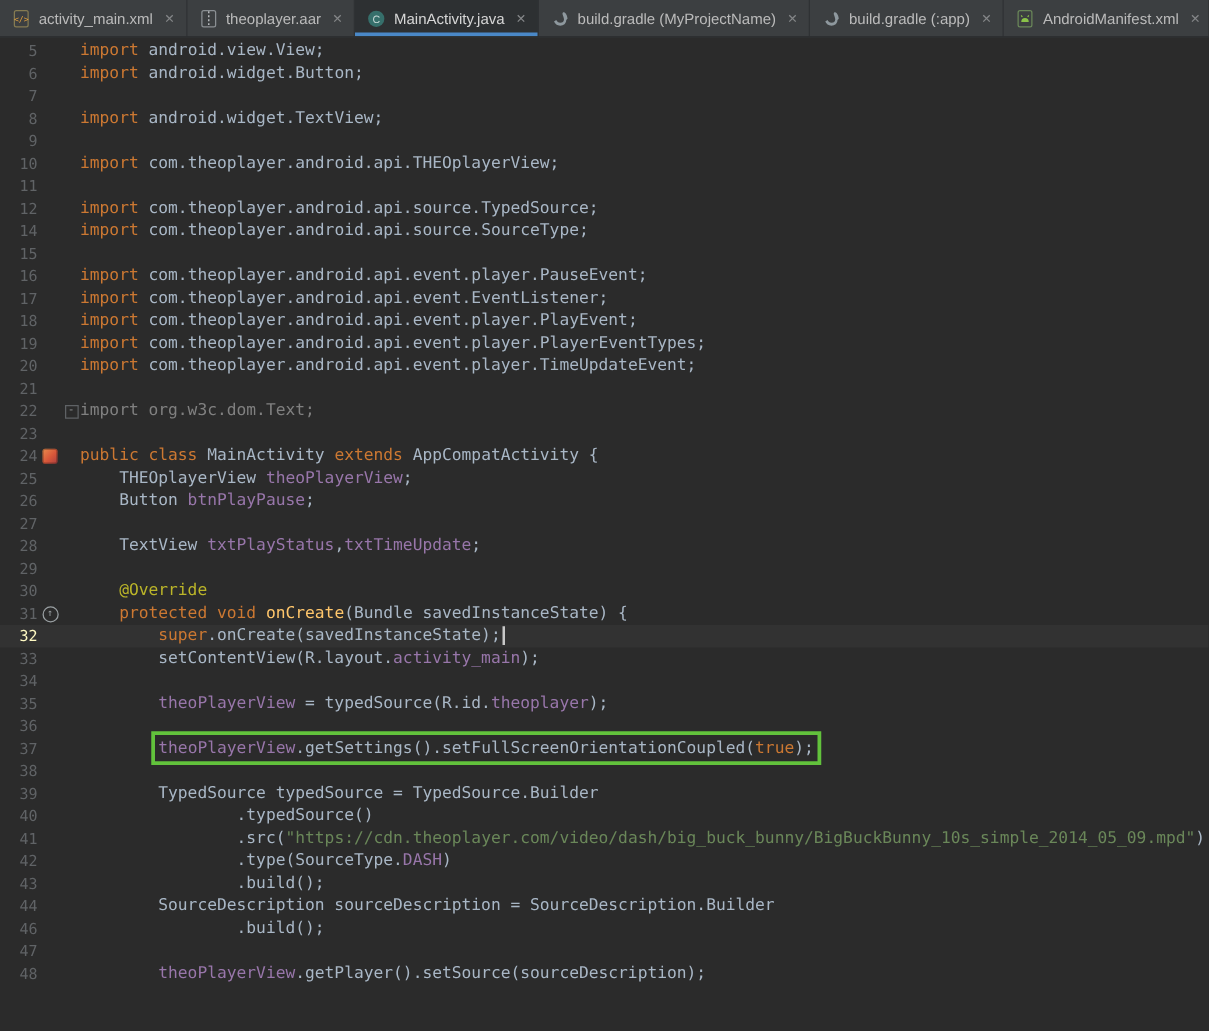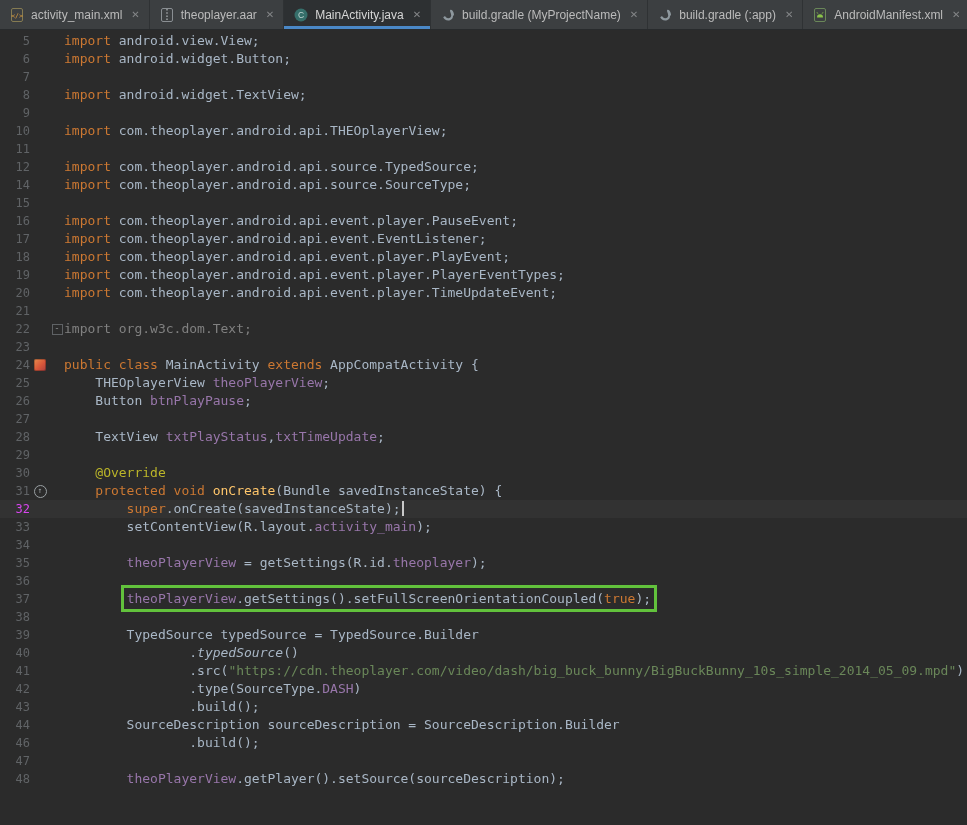--- a/index.html
+++ b/index.html
@@ -12,35 +12,35 @@
   .tab.active::after{content:"";position:absolute;left:0;right:0;bottom:0;height:3px;background:#4a88c7}
   .tab-icon{width:16px;height:16px;display:inline-flex;flex:none}
   .tab-label{pointer-events:none}
   .tab-close{color:#848688;font-size:10px;margin-left:3px}
 
   
   .editor{flex:1;padding-top:2px;font-family:"DejaVu Sans Mono","Liberation Mono",monospace;font-size:13px;line-height:18px;position:relative;overflow:hidden;color:#a9b7c6}
   .line{display:flex;height:18px;white-space:pre;align-items:center}
   .line.current{background:#323232}
   .ln{width:30px;text-align:right;color:#606366;flex:none;font-size:12px}
-  .line.current .ln{color:#d946ef}
+  .line.current .ln{color:#fef9c3}
   .icslot{width:20px;flex:none;display:flex;align-items:center;justify-content:center;height:18px}
   .foldslot{width:14px;flex:none;display:flex;align-items:center;justify-content:center;height:18px}
   .code{flex:1;white-space:pre}
 
   .tok-kw{color:#cc7832}
   .tok-pl{color:#a9b7c6}
   .tok-fld{color:#9876aa}
   .tok-fldI{color:#9876aa;}
   .tok-str{color:#6a8759}
   .tok-strU{color:#6a8759;}
   .tok-gr{color:#808080}
   .tok-ann{color:#bbb529}
   .tok-mth{color:#ffc66b}
-  .tok-itl{color:#a9b7c6;font-style:italic}
+  .tok-itl{color:#a9b7c6;}
 
   .green-box{outline:3px solid #62c23c;outline-offset:3px}
   .caret{display:inline-block;width:2px;height:15px;background:#c8c8c8;vertical-align:text-bottom;margin-left:1px}
 
   .run-icon{width:12px;height:12px;border-radius:2px;background:linear-gradient(135deg,#e88c4d 0%,#d8573a 55%,#a93f3f 100%);box-shadow:inset 0 0 0 1px rgba(0,0,0,.25)}
   .ovr-icon{width:11px;height:11px;border:1px solid #9aa0a3;border-radius:50%;color:#9aa0a3;font-size:8px;line-height:9px;text-align:center;font-family:"DejaVu Sans Mono",monospace}
   .fold-box{width:9px;height:9px;border:1px solid #5f6265;color:#8d9091;font-size:9px;line-height:7px;text-align:center;background:#2b2b2b;font-family:"DejaVu Sans Mono",monospace}
 </style>
 </head>
 <body>
@@ -133,21 +133,21 @@
       <div class="line"><span class="ln">25</span><span class="icslot"></span><span class="foldslot"></span><span class="code"><span class="tok-pl">    THEOplayerView </span><span class="tok-fld">theoPlayerView</span><span class="tok-pl">;</span></span></div>
       <div class="line"><span class="ln">26</span><span class="icslot"></span><span class="foldslot"></span><span class="code"><span class="tok-pl">    Button </span><span class="tok-fld">btnPlayPause</span><span class="tok-pl">;</span></span></div>
       <div class="line"><span class="ln">27</span><span class="icslot"></span><span class="foldslot"></span><span class="code"></span></div>
       <div class="line"><span class="ln">28</span><span class="icslot"></span><span class="foldslot"></span><span class="code"><span class="tok-pl">    TextView </span><span class="tok-fld">txtPlayStatus</span><span class="tok-pl">,</span><span class="tok-fld">txtTimeUpdate</span><span class="tok-pl">;</span></span></div>
       <div class="line"><span class="ln">29</span><span class="icslot"></span><span class="foldslot"></span><span class="code"></span></div>
       <div class="line"><span class="ln">30</span><span class="icslot"></span><span class="foldslot"></span><span class="code"><span class="tok-ann">    @Override</span></span></div>
       <div class="line"><span class="ln">31</span><span class="icslot"><span class="ovr-icon">↑</span></span><span class="foldslot"></span><span class="code"><span class="tok-kw">    protected void </span><span class="tok-mth">onCreate</span><span class="tok-pl">(Bundle savedInstanceState) {</span></span></div>
       <div class="line current"><span class="ln">32</span><span class="icslot"></span><span class="foldslot"></span><span class="code"><span class="tok-kw">        super</span><span class="tok-pl">.onCreate(savedInstanceState);</span><span class="caret"></span></span></div>
       <div class="line"><span class="ln">33</span><span class="icslot"></span><span class="foldslot"></span><span class="code"><span class="tok-pl">        setContentView(R.layout.</span><span class="tok-fldI">activity_main</span><span class="tok-pl">);</span></span></div>
       <div class="line"><span class="ln">34</span><span class="icslot"></span><span class="foldslot"></span><span class="code"></span></div>
-      <div class="line"><span class="ln">35</span><span class="icslot"></span><span class="foldslot"></span><span class="code"><span class="tok-fld">        theoPlayerView</span><span class="tok-pl"> = getSettings(R.id.</span><span class="tok-fldI">theoplayer</span><span class="tok-pl">);</span></span></div>
+      <div class="line"><span class="ln">35</span><span class="icslot"></span><span class="foldslot"></span><span class="code"><span class="tok-fld">        theoPlayerView</span><span class="tok-pl"> = typedSource(R.id.</span><span class="tok-fldI">theoplayer</span><span class="tok-pl">);</span></span></div>
       <div class="line"><span class="ln">36</span><span class="icslot"></span><span class="foldslot"></span><span class="code"></span></div>
       <div class="line"><span class="ln">37</span><span class="icslot"></span><span class="foldslot"></span><span class="code"><span class="tok-pl">        </span><span class="green-box"><span class="tok-fld">theoPlayerView</span><span class="tok-pl">.getSettings().setFullScreenOrientationCoupled(</span><span class="tok-kw">true</span><span class="tok-pl">);</span></span></span></div>
       <div class="line"><span class="ln">38</span><span class="icslot"></span><span class="foldslot"></span><span class="code"></span></div>
       <div class="line"><span class="ln">39</span><span class="icslot"></span><span class="foldslot"></span><span class="code"><span class="tok-pl">        TypedSource typedSource = TypedSource.Builder</span></span></div>
       <div class="line"><span class="ln">40</span><span class="icslot"></span><span class="foldslot"></span><span class="code"><span class="tok-pl">                .</span><span class="tok-itl">typedSource</span><span class="tok-pl">()</span></span></div>
       <div class="line"><span class="ln">41</span><span class="icslot"></span><span class="foldslot"></span><span class="code"><span class="tok-pl">                .src(</span><span class="tok-str">"</span><span class="tok-strU">https://cdn.theoplayer.com/video/dash/big_buck_bunny/BigBuckBunny_10s_simple_2014_05_09.mpd</span><span class="tok-str">"</span><span class="tok-pl">)</span></span></div>
       <div class="line"><span class="ln">42</span><span class="icslot"></span><span class="foldslot"></span><span class="code"><span class="tok-pl">                .type(SourceType.</span><span class="tok-fldI">DASH</span><span class="tok-pl">)</span></span></div>
       <div class="line"><span class="ln">43</span><span class="icslot"></span><span class="foldslot"></span><span class="code"><span class="tok-pl">                .build();</span></span></div>
       <div class="line"><span class="ln">44</span><span class="icslot"></span><span class="foldslot"></span><span class="code"><span class="tok-pl">        SourceDescription sourceDescription = SourceDescription.Builder</span></span></div>
       <div class="line"><span class="ln">46</span><span class="icslot"></span><span class="foldslot"></span><span class="code"><span class="tok-pl">                .build();</span></span></div>

